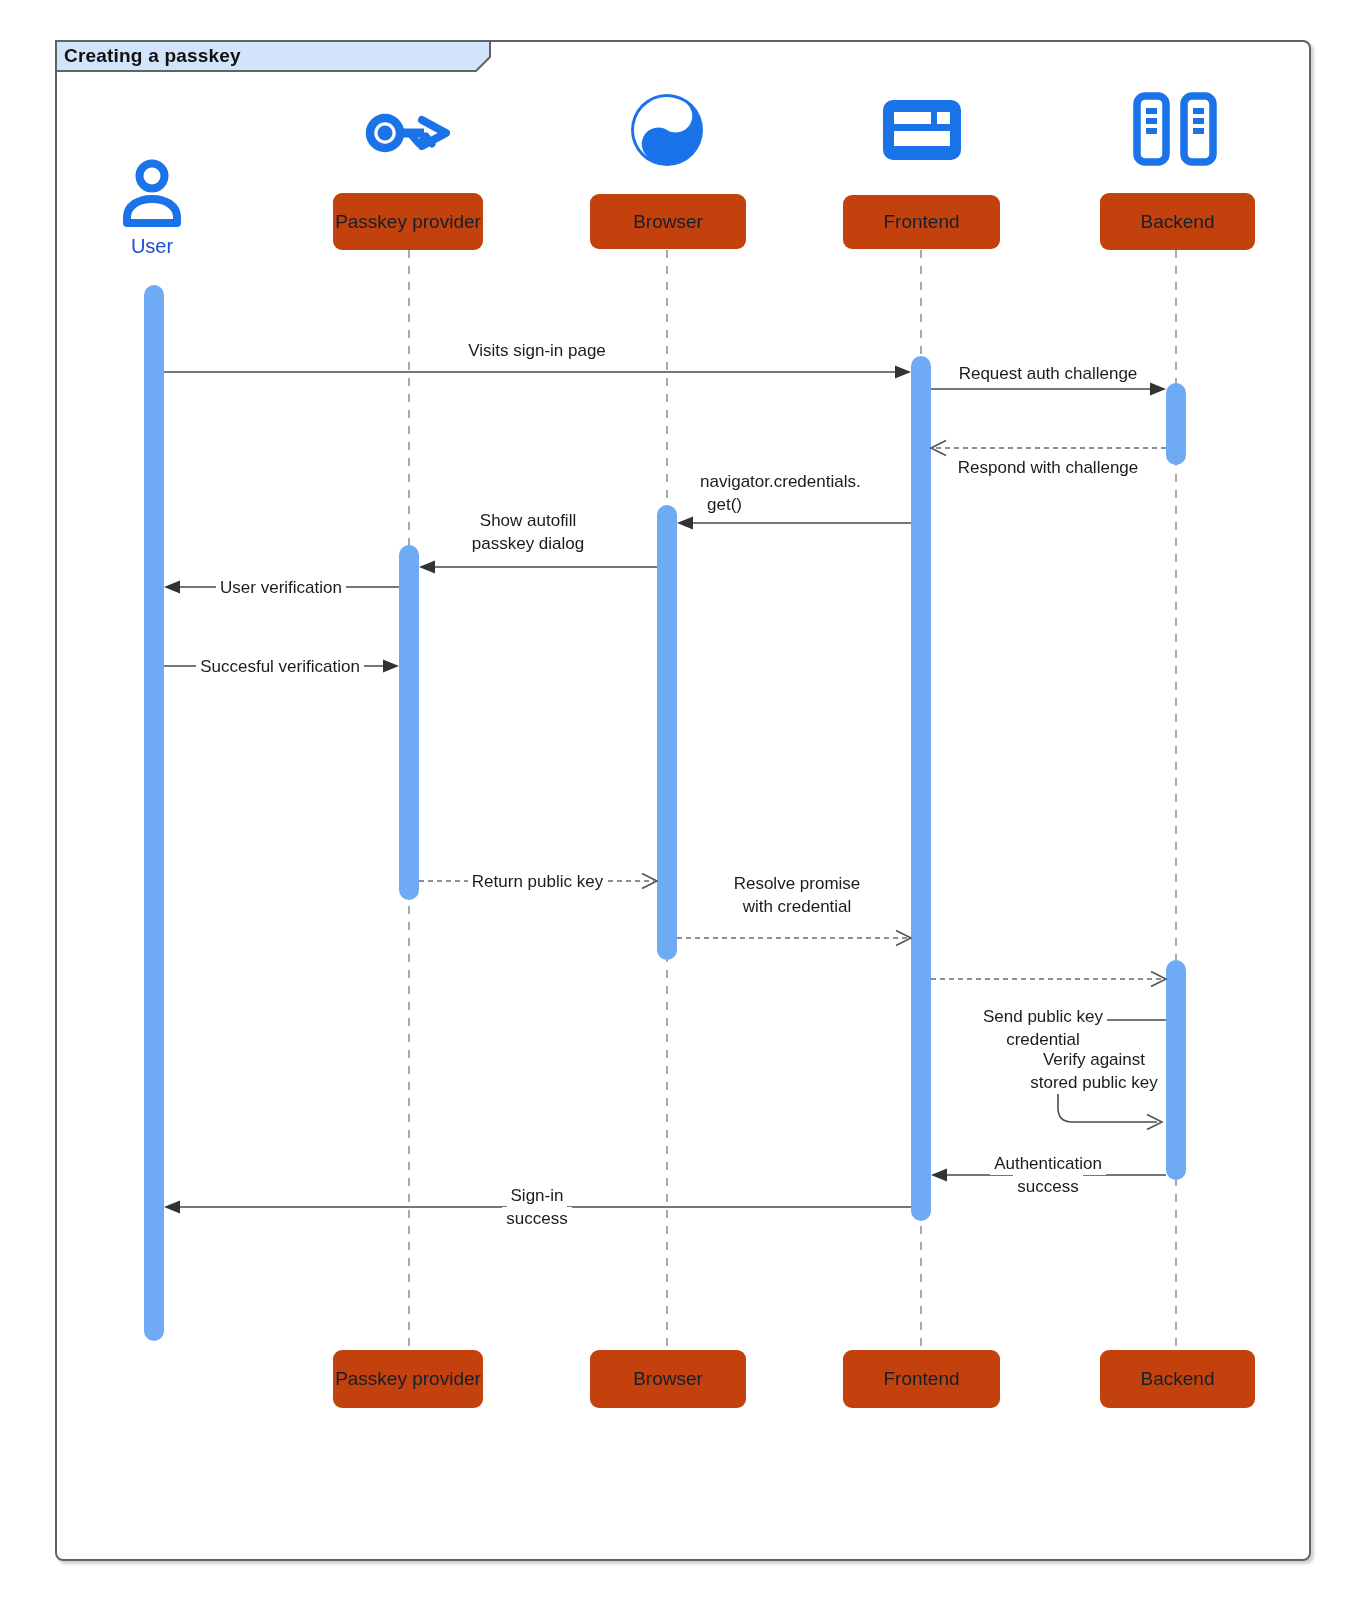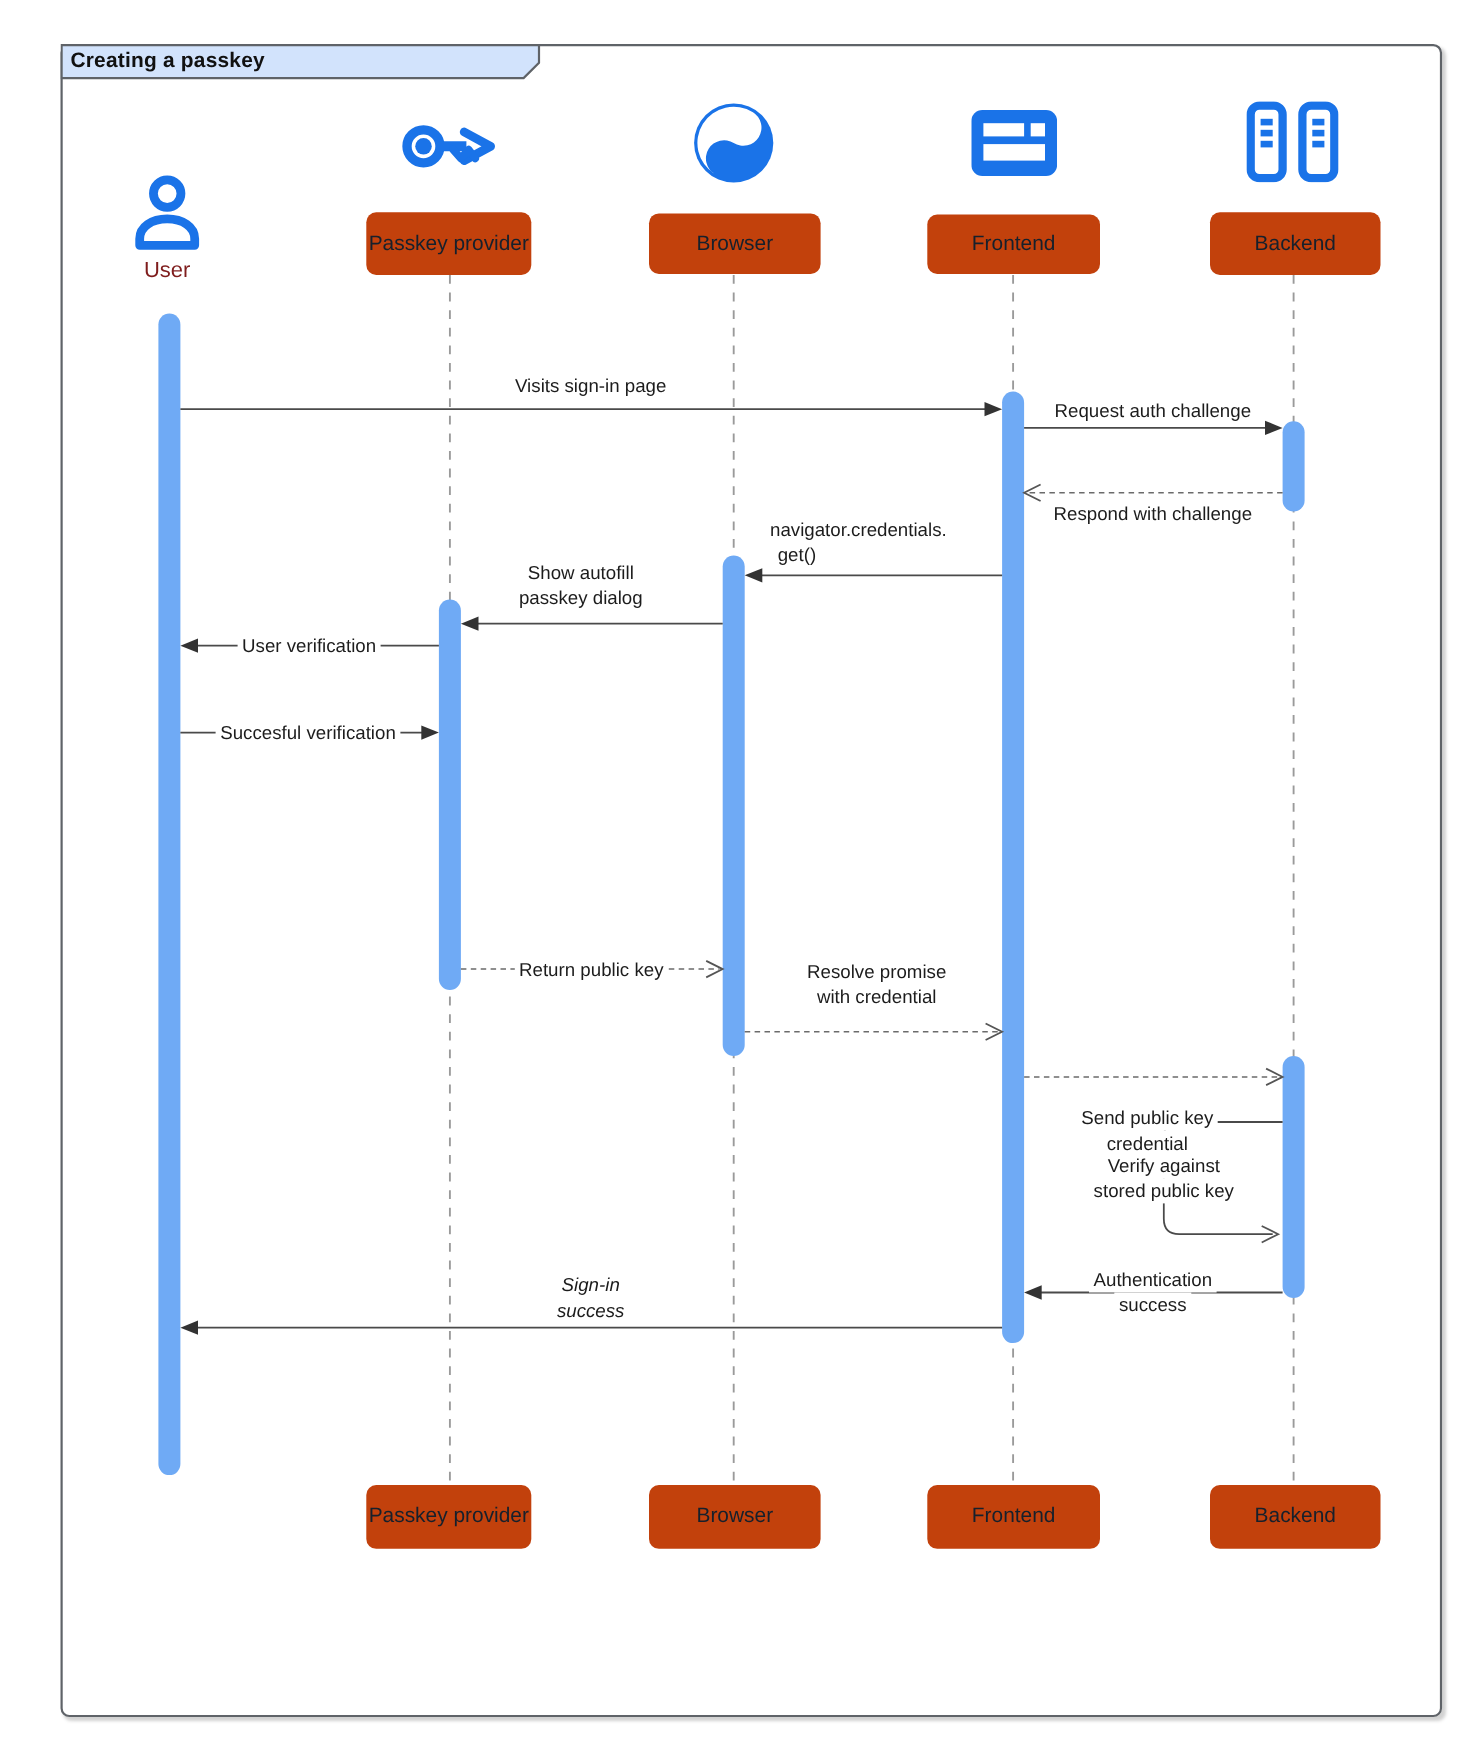--- a/index.html
+++ b/index.html
@@ -18,21 +18,21 @@
     position:absolute; left:64px; top:45px; font-size:19px; font-weight:bold; color:#111;
     letter-spacing:0.2px;
     text-align:center;
   }
   svg.canvas { position:absolute; left:0; top:0; width:1349px; height:1600px; }
   .actor-box {
     position:absolute; background:#c2410c; border-radius:9px;
     display:flex; align-items:center; justify-content:center;
     text-align:center; font-size:19px; color:#16202c; line-height:1.22;
   }
-  .plain-label { position:absolute; text-align:center; font-size:20px; color:#7f1d1d; }
+  .plain-label { position:absolute; text-align:center; font-size:20px; color:#1d4ed8; }
   .icon { position:absolute; }
   .msg {
     position:absolute; font-size:17px; color:#1c1c1c; line-height:23px; text-align:center;
     white-space:nowrap;
   }
   .msg.left { text-align:left; }
   .msg .ln { display:inline-block; }
   .msg.mask .ln { background:#fff; padding:0 4px; }
   .msg .indent { padding-left:7px; }
 </style>
@@ -186,31 +186,31 @@
 <div class="msg" style="left:697px; top:872px; width:200px;">
   <span class="ln">Resolve promise</span><br>
   <span class="ln">with credential</span>
 </div>
 
 <div class="msg mask" style="left:943px; top:1005px; width:200px;">
   <span class="ln">Send public key</span><br>
   <span class="ln">credential</span>
 </div>
 
-<div class="msg mask" style="left:958px; top:1048px; width:200px;">
+<div class="msg mask" style="left:994px; top:1048px; width:200px;">
   <span class="ln">Verify against</span><br>
   <span class="ln">stored public key</span>
 </div>
 
 <div class="msg mask" style="left:948px; top:1152px; width:200px;">
   <span class="ln">Authentication</span><br>
   <span class="ln">success</span>
 </div>
 
-<div class="msg mask" style="left:437px; top:1157px; width:200px;font-style:italic;">
+<div class="msg mask" style="left:437px; top:1184px; width:200px;">
   <span class="ln">Sign-in</span><br>
   <span class="ln">success</span>
 </div>
 
 <div class="actor-box" style="left:333px; top:1350px; width:150px; height:58px;">
   <span>Passkey provider</span>
 </div>
 <div class="actor-box" style="left:590px; top:1350px; width:156px; height:58px;">
   <span>Browser</span>
 </div>

